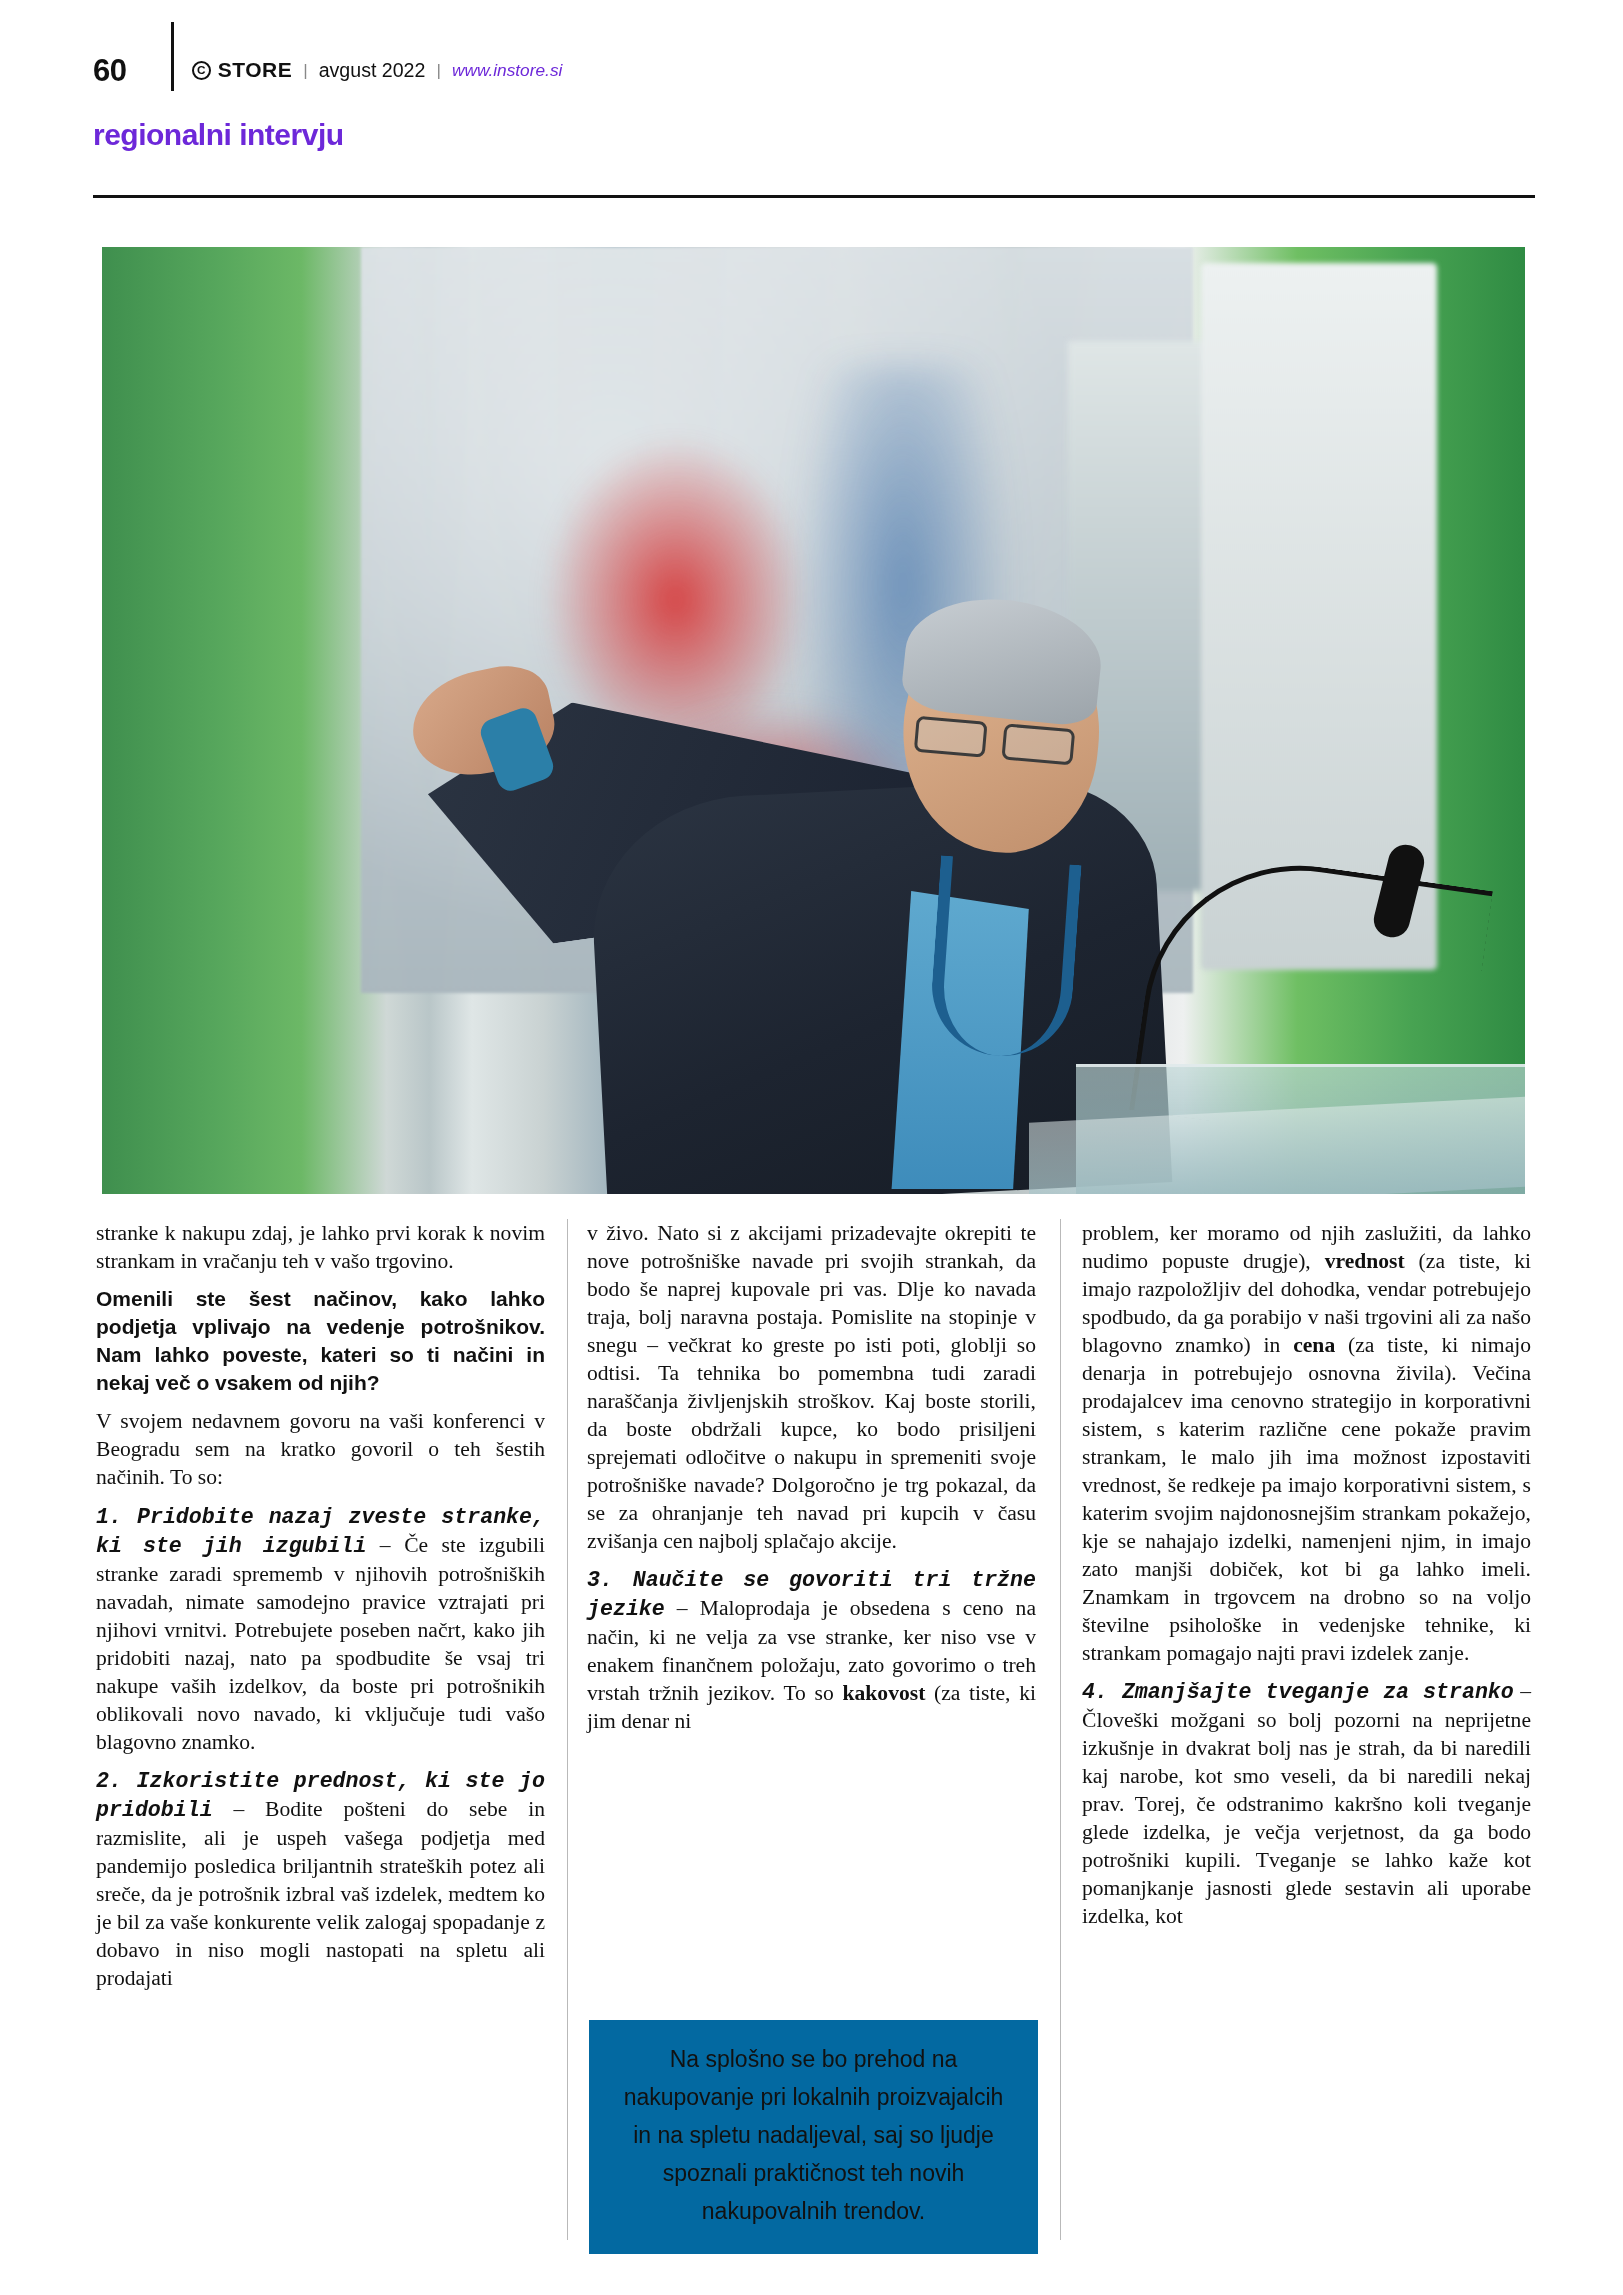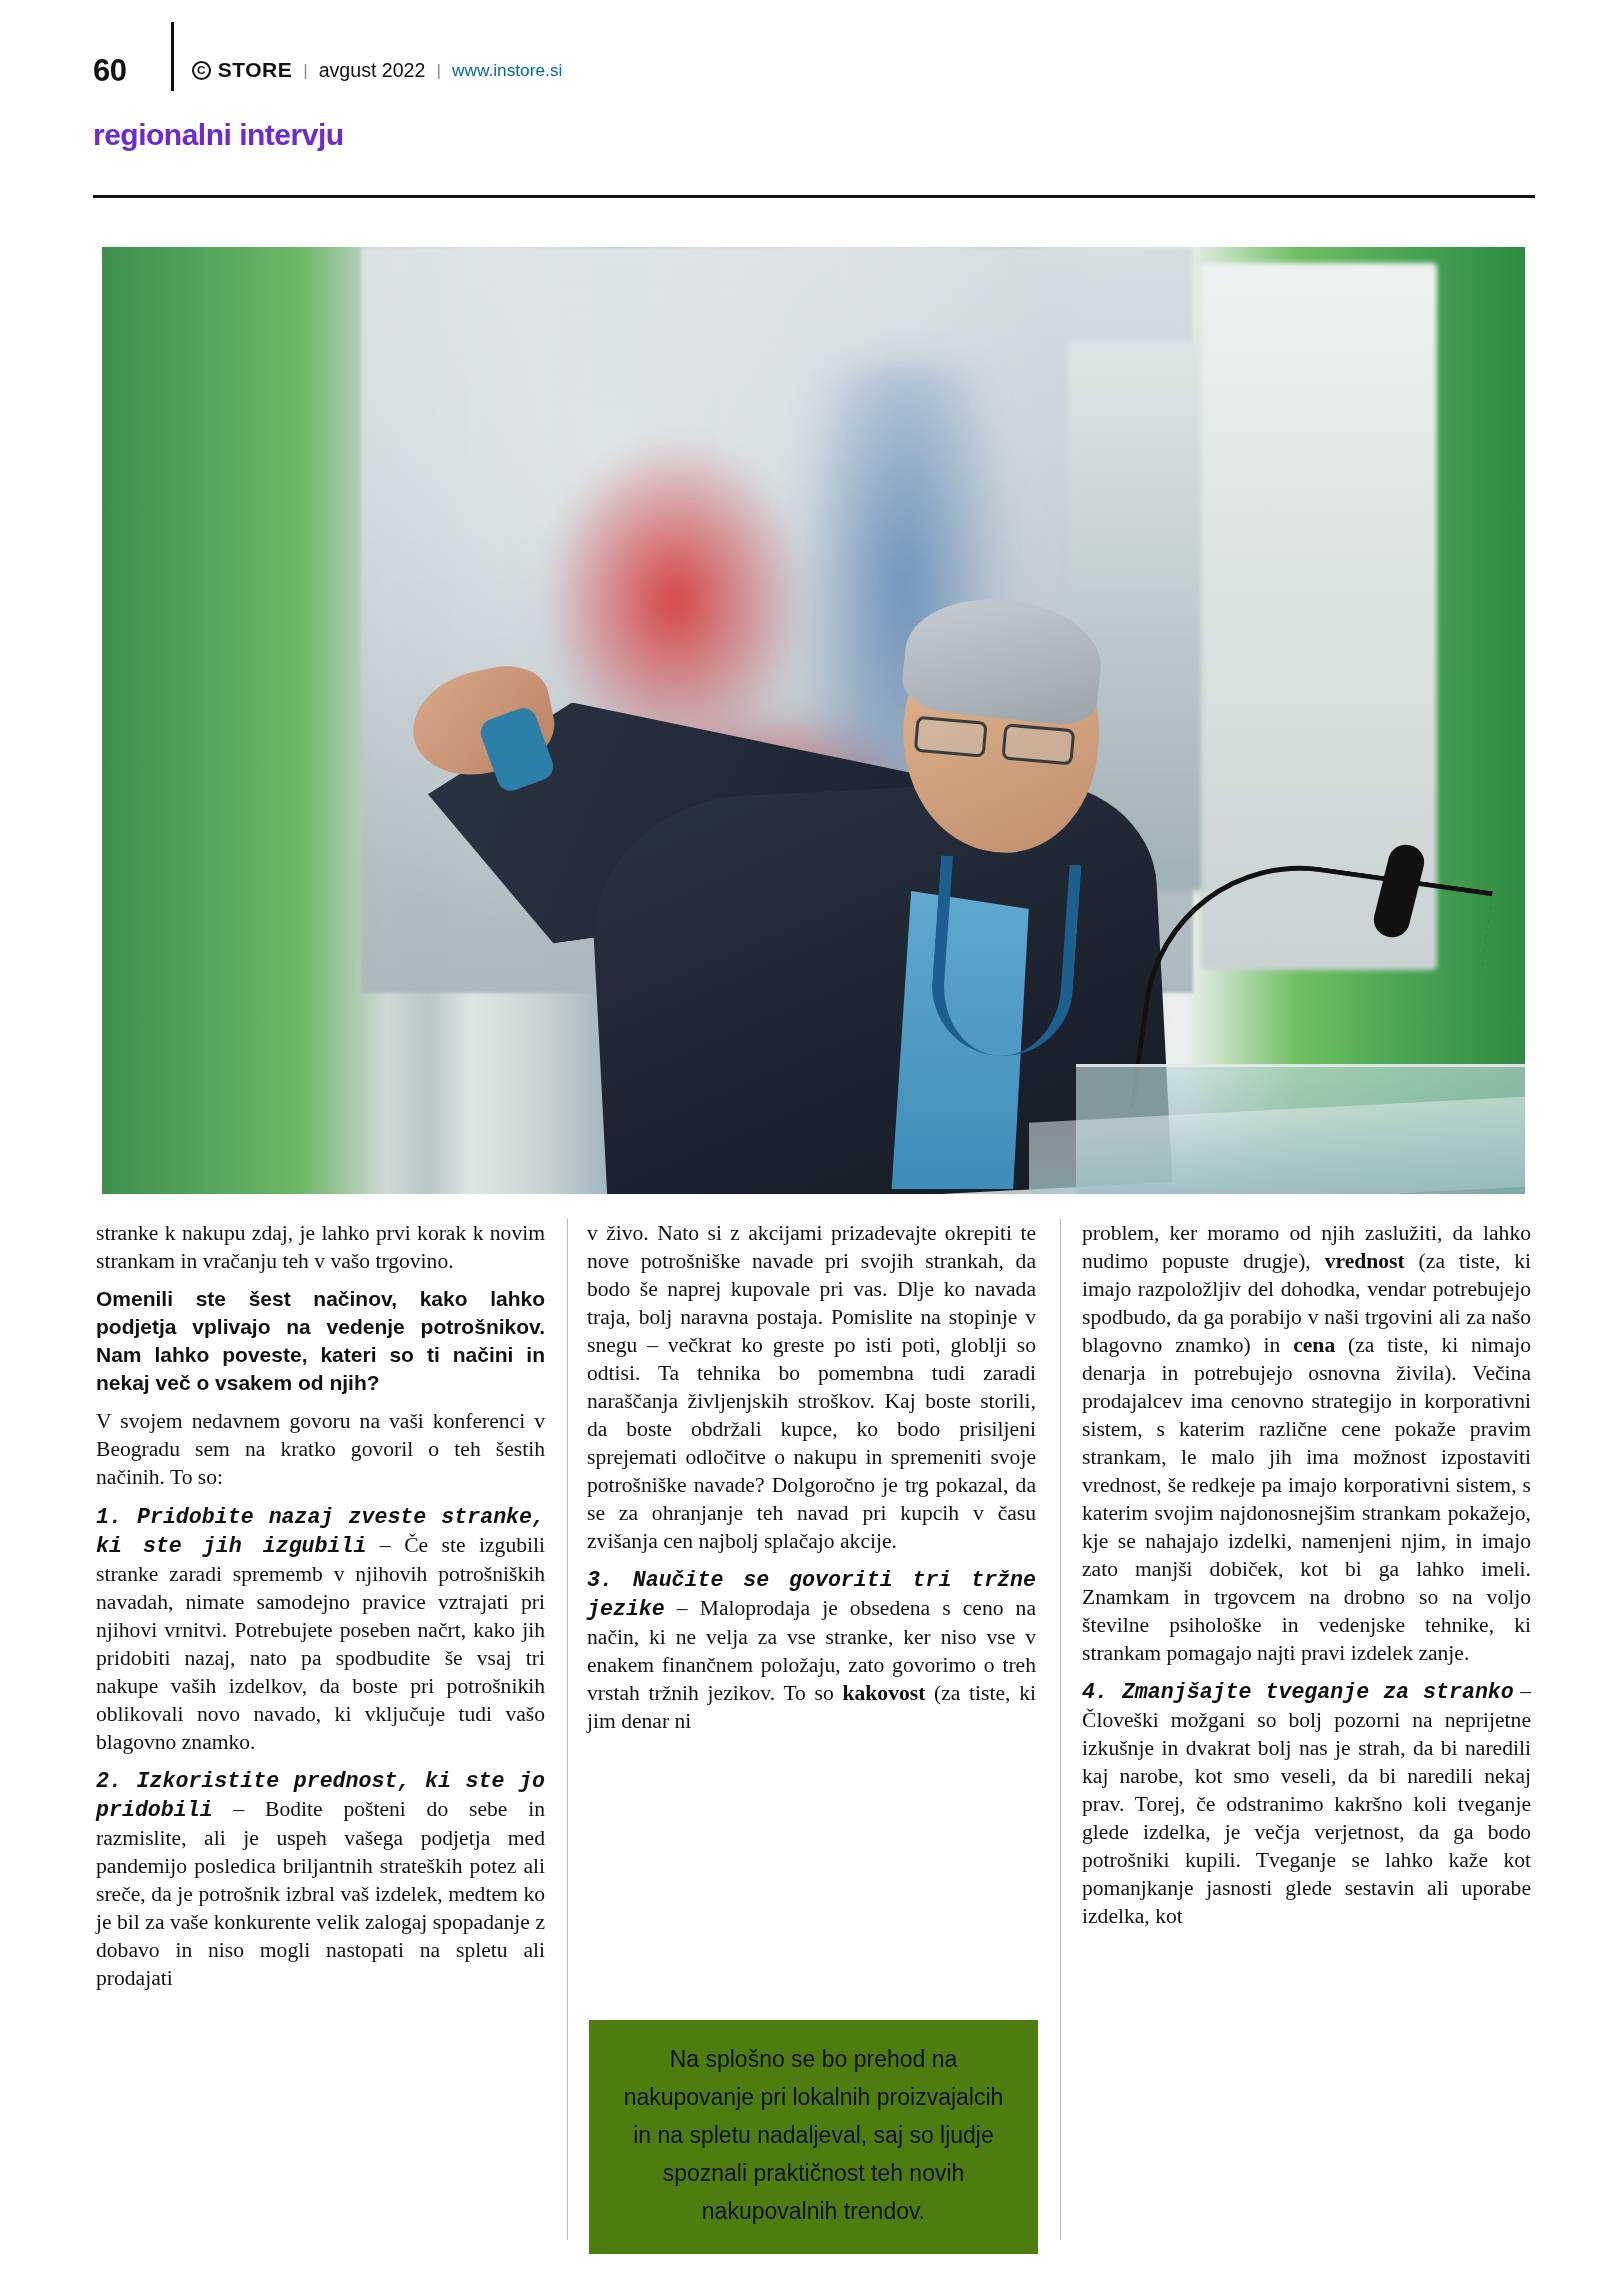--- a/index.html
+++ b/index.html
@@ -75,21 +75,21 @@
     font-weight: bold;
     letter-spacing: 0.5px;
     font-size: 21px;
   }
   .mast-sep {
     color: #888;
     margin: 0 11px;
     font-size: 17.3px;
   }
   .mast-date { font-size: 19.6px; text-align: center; }
-  .mast-url { font-size: 17.3px; color: #0369a1; }
+  .mast-url { font-size: 17.3px; color: #6d28d9; font-style: italic; }
 
   .section-title {
     position: absolute;
     left: 93px; top: 118px;
     font-family: "Liberation Sans", sans-serif;
     font-weight: bold;
     font-size: 30px;
     letter-spacing: -0.5px;
     color: #6d28d9;
   }
@@ -316,21 +316,21 @@
   }
   .vrule.v1 { left: 471px; }
   .vrule.v2 { left: 964px; }
 
   
   .pullquote {
     position: absolute;
     left: 493px;
     top: 801px;
     width: 449px;
-    background: #4d7c0f;
+    background: #0369a1;
     padding: 20.4px 27px 23.6px 27px;
     font-family: "Liberation Sans", sans-serif;
     font-size: 23px;
     line-height: 38px;
     text-align: center;
     color: #111;
   }
 </style>
 </head>
 <body>

